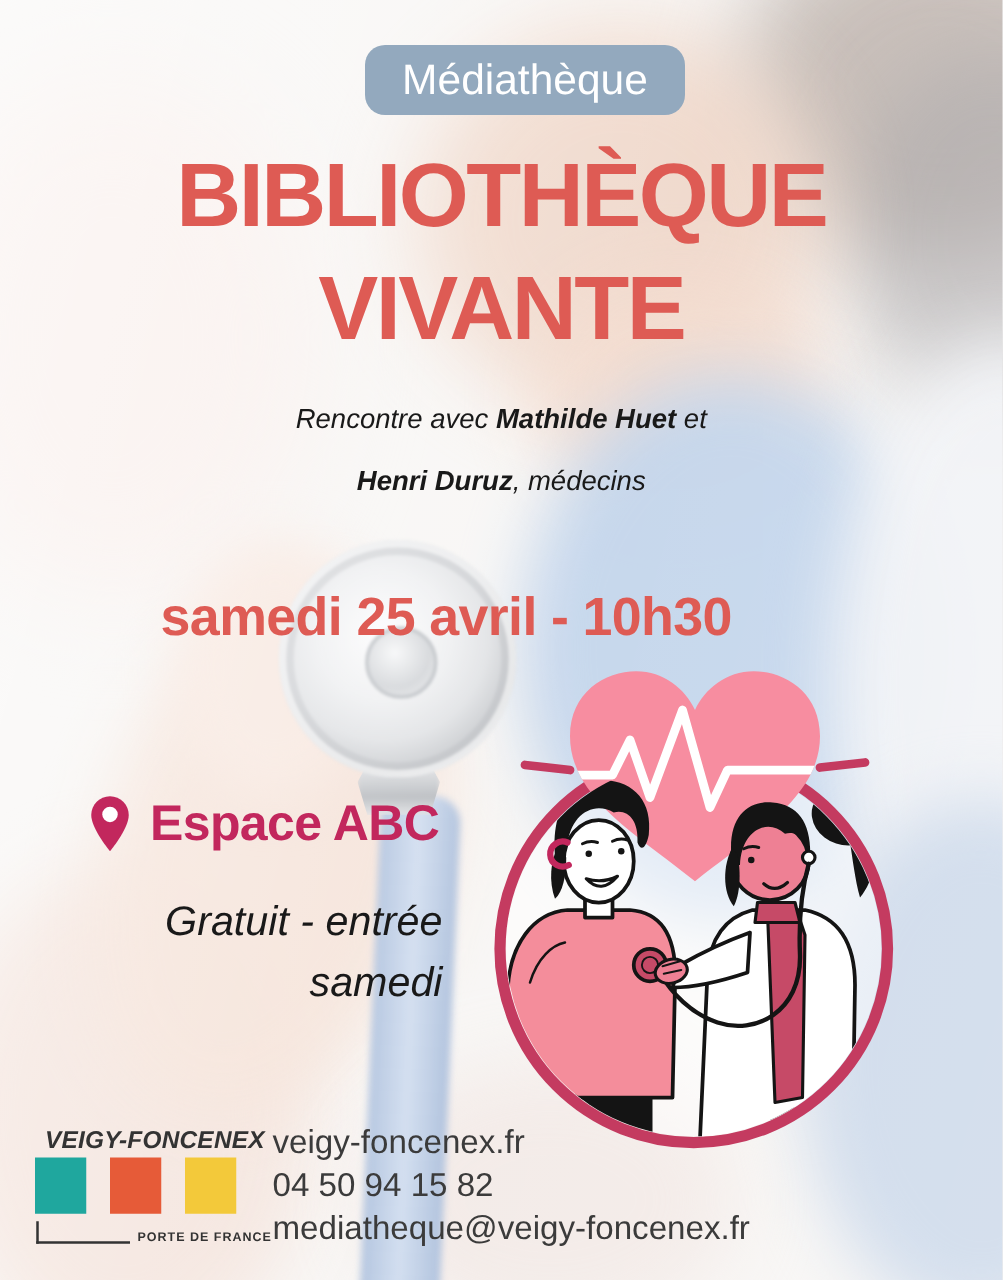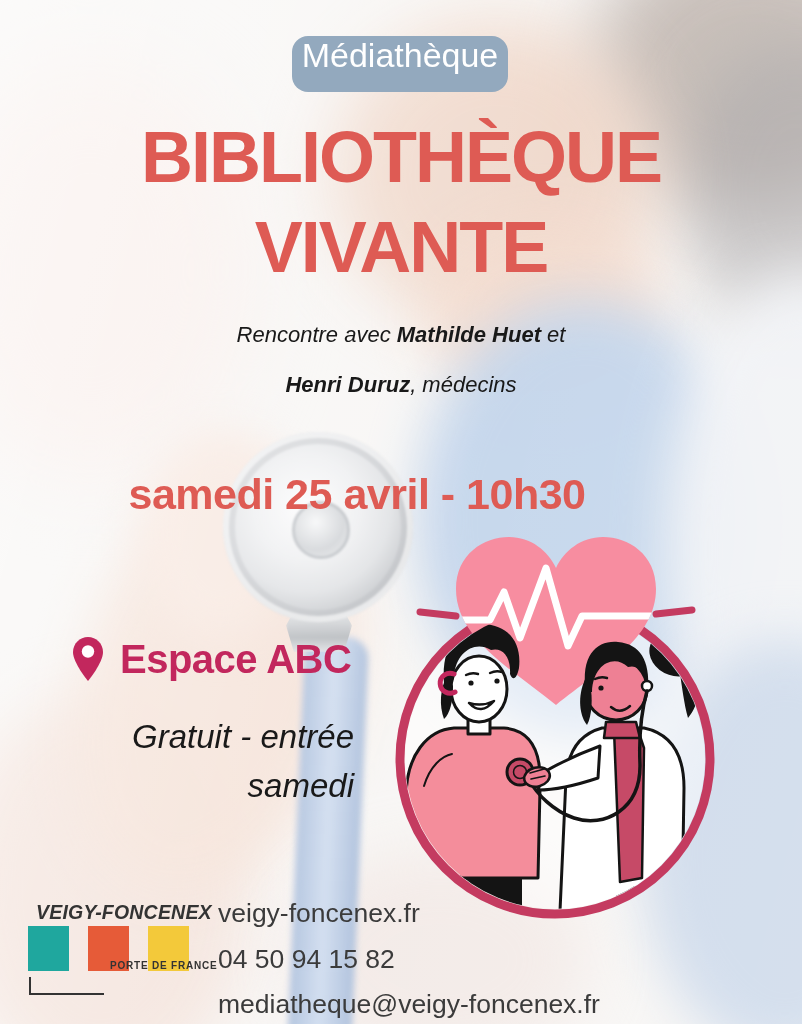--- a/index.html
+++ b/index.html
@@ -27,22 +27,22 @@
         clip-path:polygon(18% 0,82% 0,100% 45%,88% 100%,12% 100%,0 45%);}
   .disc{position:absolute;left:223px;top:432px;width:190px;height:190px;border-radius:50%;filter:blur(1.2px);
         background:radial-gradient(circle at 44% 40%,#fcfcfd 0%,#ebecee 34%,#dadcdf 54%,#bcbfc3 70%,#d3d5d8 77%,#a0a4a9 88%,#cfd1d4 97%);
         box-shadow:inset 0 0 0 6px rgba(255,255,255,.6), inset 0 0 0 12px rgba(160,164,170,.35);}
   .disc::after{content:"";position:absolute;left:69px;top:69px;width:52px;height:52px;border-radius:50%;
         background:radial-gradient(circle at 40% 35%,#f4f5f6,#c9ccd0 60%,#e4e5e7);
         border:3px solid #b4b8bd;}
   .veil{position:absolute;inset:0;background:linear-gradient(105deg,rgba(255,255,255,.6),rgba(255,255,255,.22) 55%,rgba(255,255,255,.3));}
   
   .layer{position:absolute;z-index:2;}
-  .badge{left:292px;top:36px;width:216px;height:56px;border-radius:16px;background:#93a9be;
-         display:flex;justify-content:center;}
+  .badge{left:292px;top:36px;width:256px;height:56px;border-radius:16px;background:#93a9be;
+         display:flex;align-items:center;justify-content:center;}
   .badge span{color:#fff;font-size:34px;font-weight:500;}
   .title{left:0;top:112px;width:802px;margin:0;text-align:center;color:#de5b54;
          font-size:72px;font-weight:800;letter-spacing:-2px;line-height:90px;}
   .title span{display:block;}
   .subtitle{left:0;top:310px;width:802px;margin:0;text-align:center;color:#191919;
             font-style:italic;font-size:22px;line-height:50px;font-weight:400;}
   .subtitle strong{font-weight:700;}
   .datetime{left:0;top:470px;width:714px;margin:0;text-align:center;color:#de5b54;
             font-size:43px;font-weight:700;letter-spacing:-.5px;}
   .location{left:72px;top:636px;display:flex;align-items:center;gap:16px;}
@@ -51,22 +51,22 @@
              font-style:italic;font-size:33px;line-height:49px;}
   .admission span{display:block;}
   .illus{left:390px;top:526px;width:334px;height:402px;}
   
   .logo-org{left:36px;top:901px;font-style:italic;font-weight:800;font-size:19.5px;
             letter-spacing:.2px;color:#333;}
   .squares{left:28px;top:926px;display:flex;gap:19px;}
   .sq{width:41px;height:45px;}
   .sq.teal{background:#1fa79e;} .sq.orange{background:#e65b38;} .sq.yellow{background:#f3c93a;}
   .bracket{left:29px;top:977px;width:73px;height:16px;border-left:2px solid #333;border-bottom:2px solid #333;}
-  .porte{left:110px;top:960px;font-size:10px;font-weight:700;letter-spacing:.8px;color:#333;}
-  .contacts{left:218px;top:900px;display:flex;flex-direction:column;gap:18px;
+  .porte{left:110px;top:985px;font-size:10px;font-weight:700;letter-spacing:.8px;color:#333;}
+  .contacts{left:218px;top:900px;display:flex;flex-direction:column;gap:7px;
             font-size:26.5px;color:#3b3b3b;line-height:27.5px;}
 </style>
 </head>
 <body>
 
 <div class="poster">
 
   <div class="bg">
     <div class="blob b-wash"></div>
     <div class="blob b-dark1"></div>

